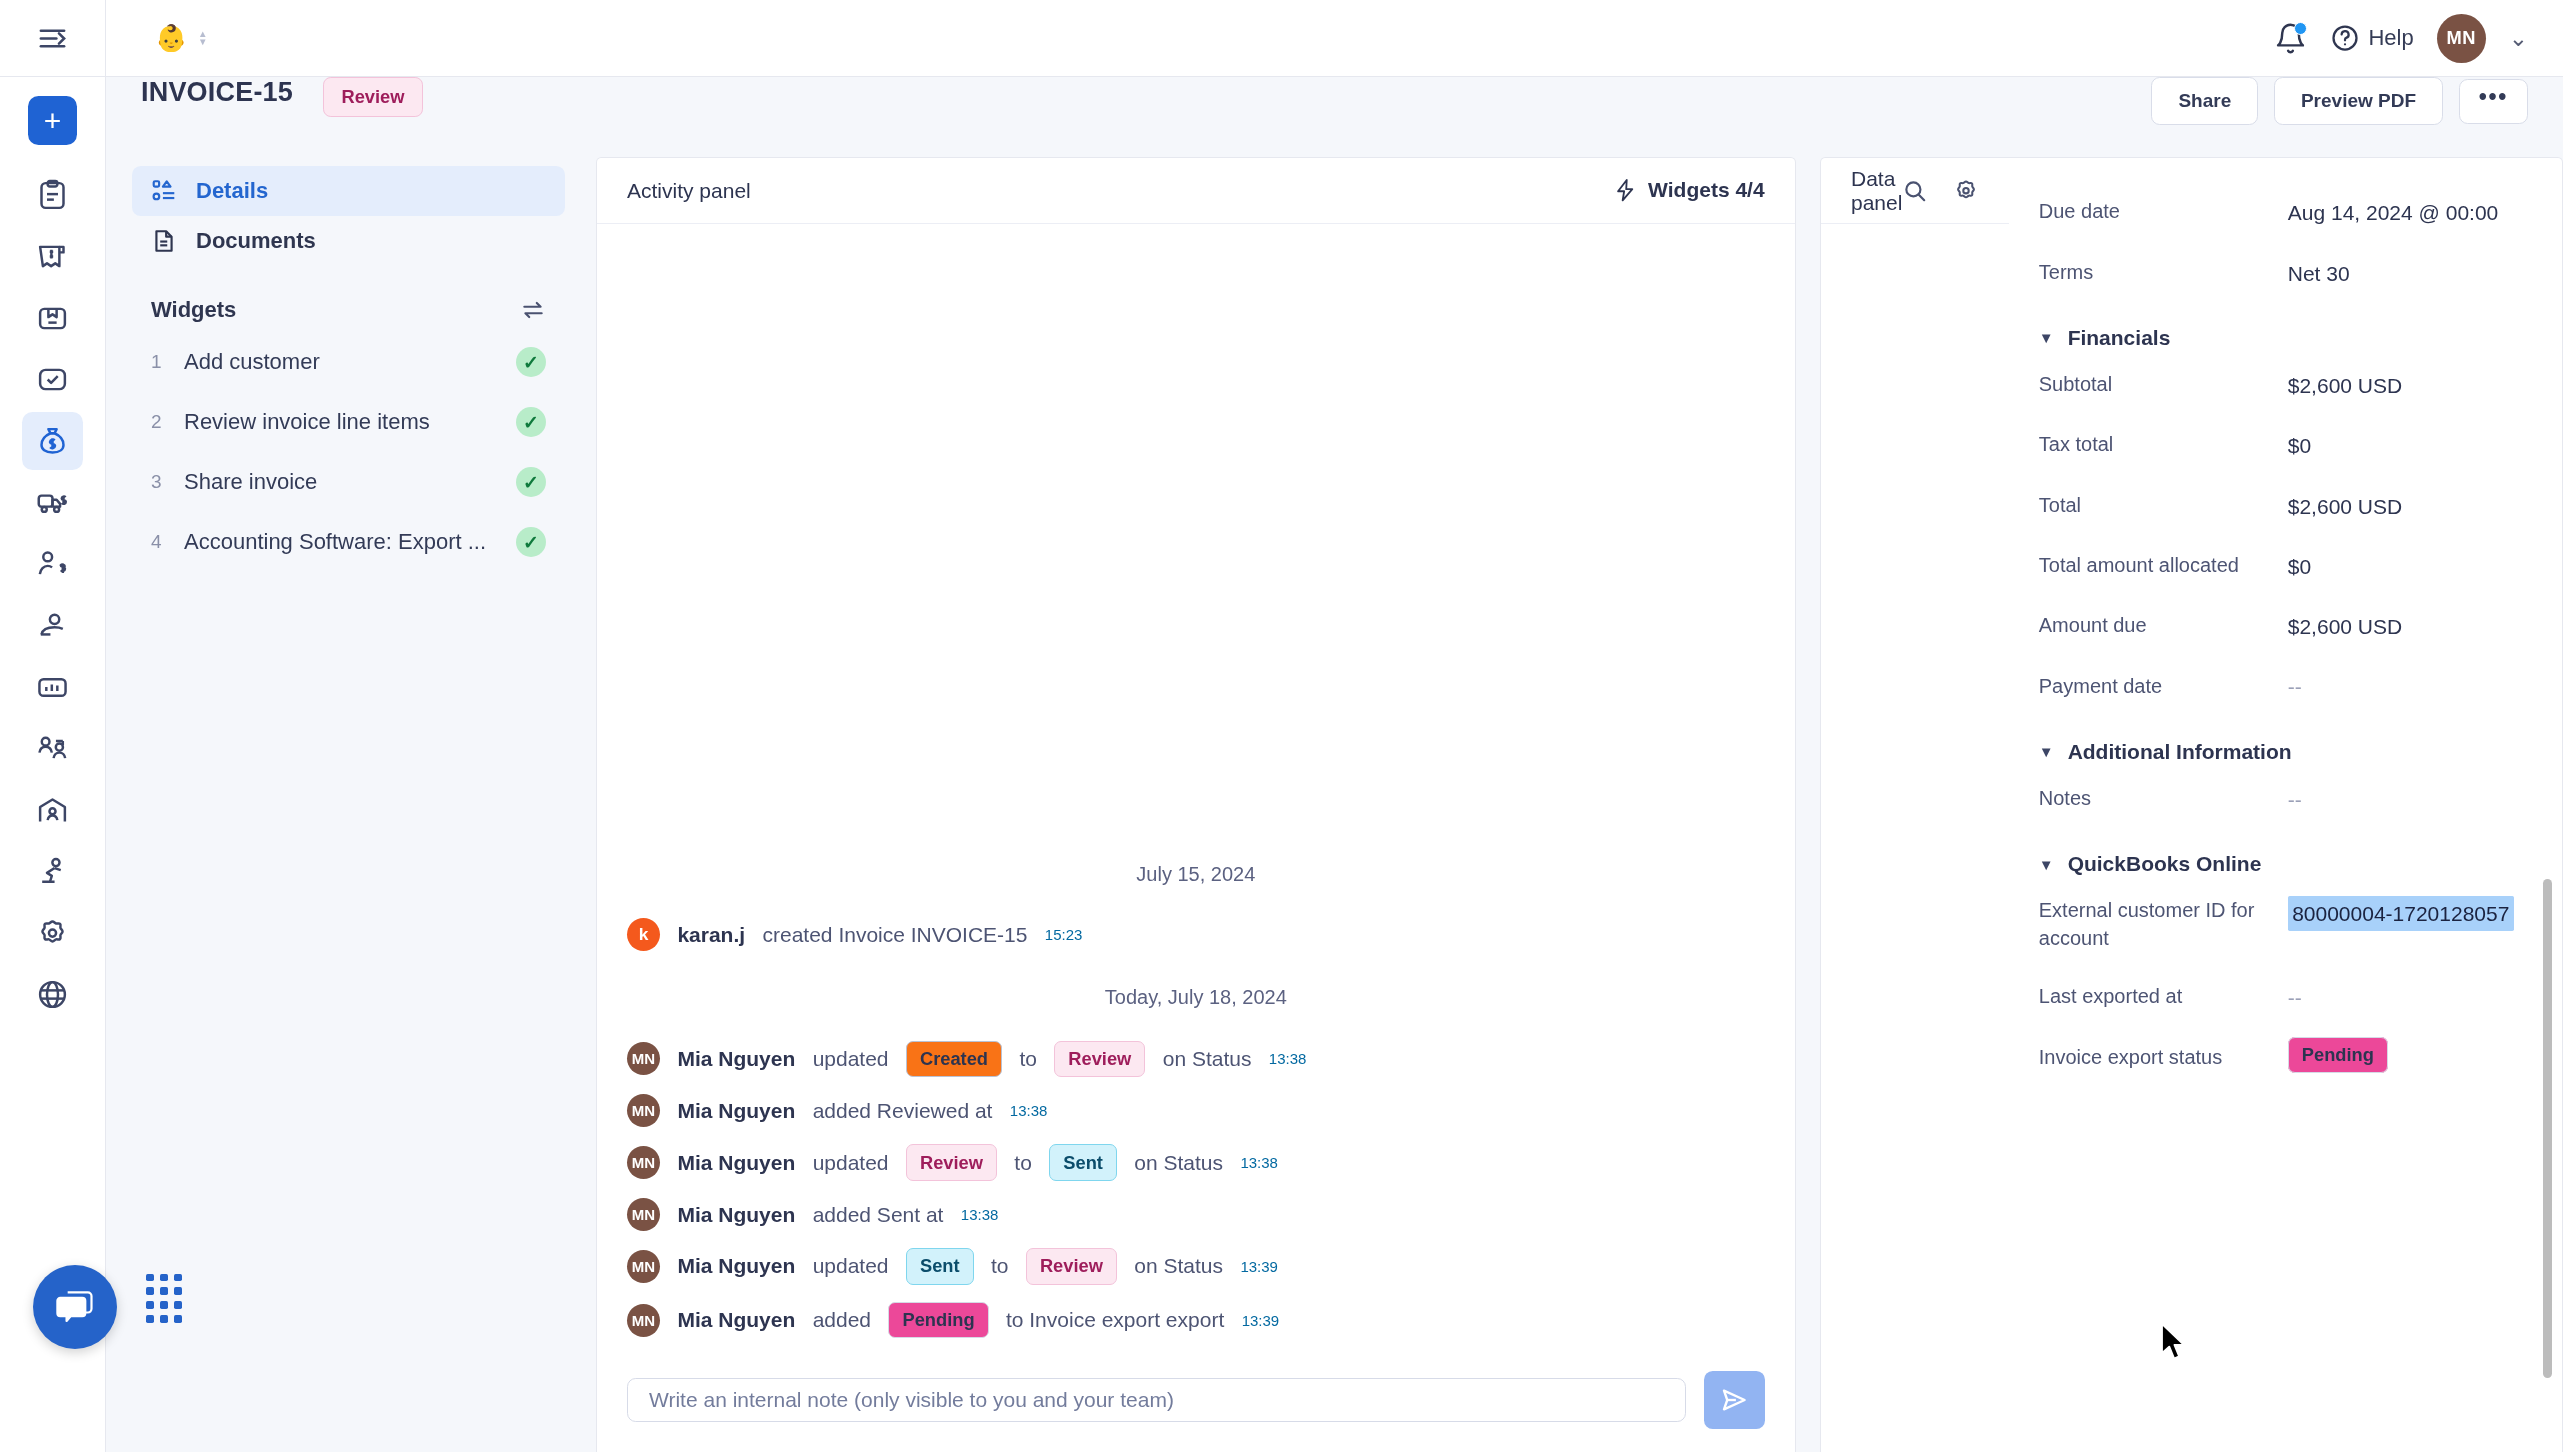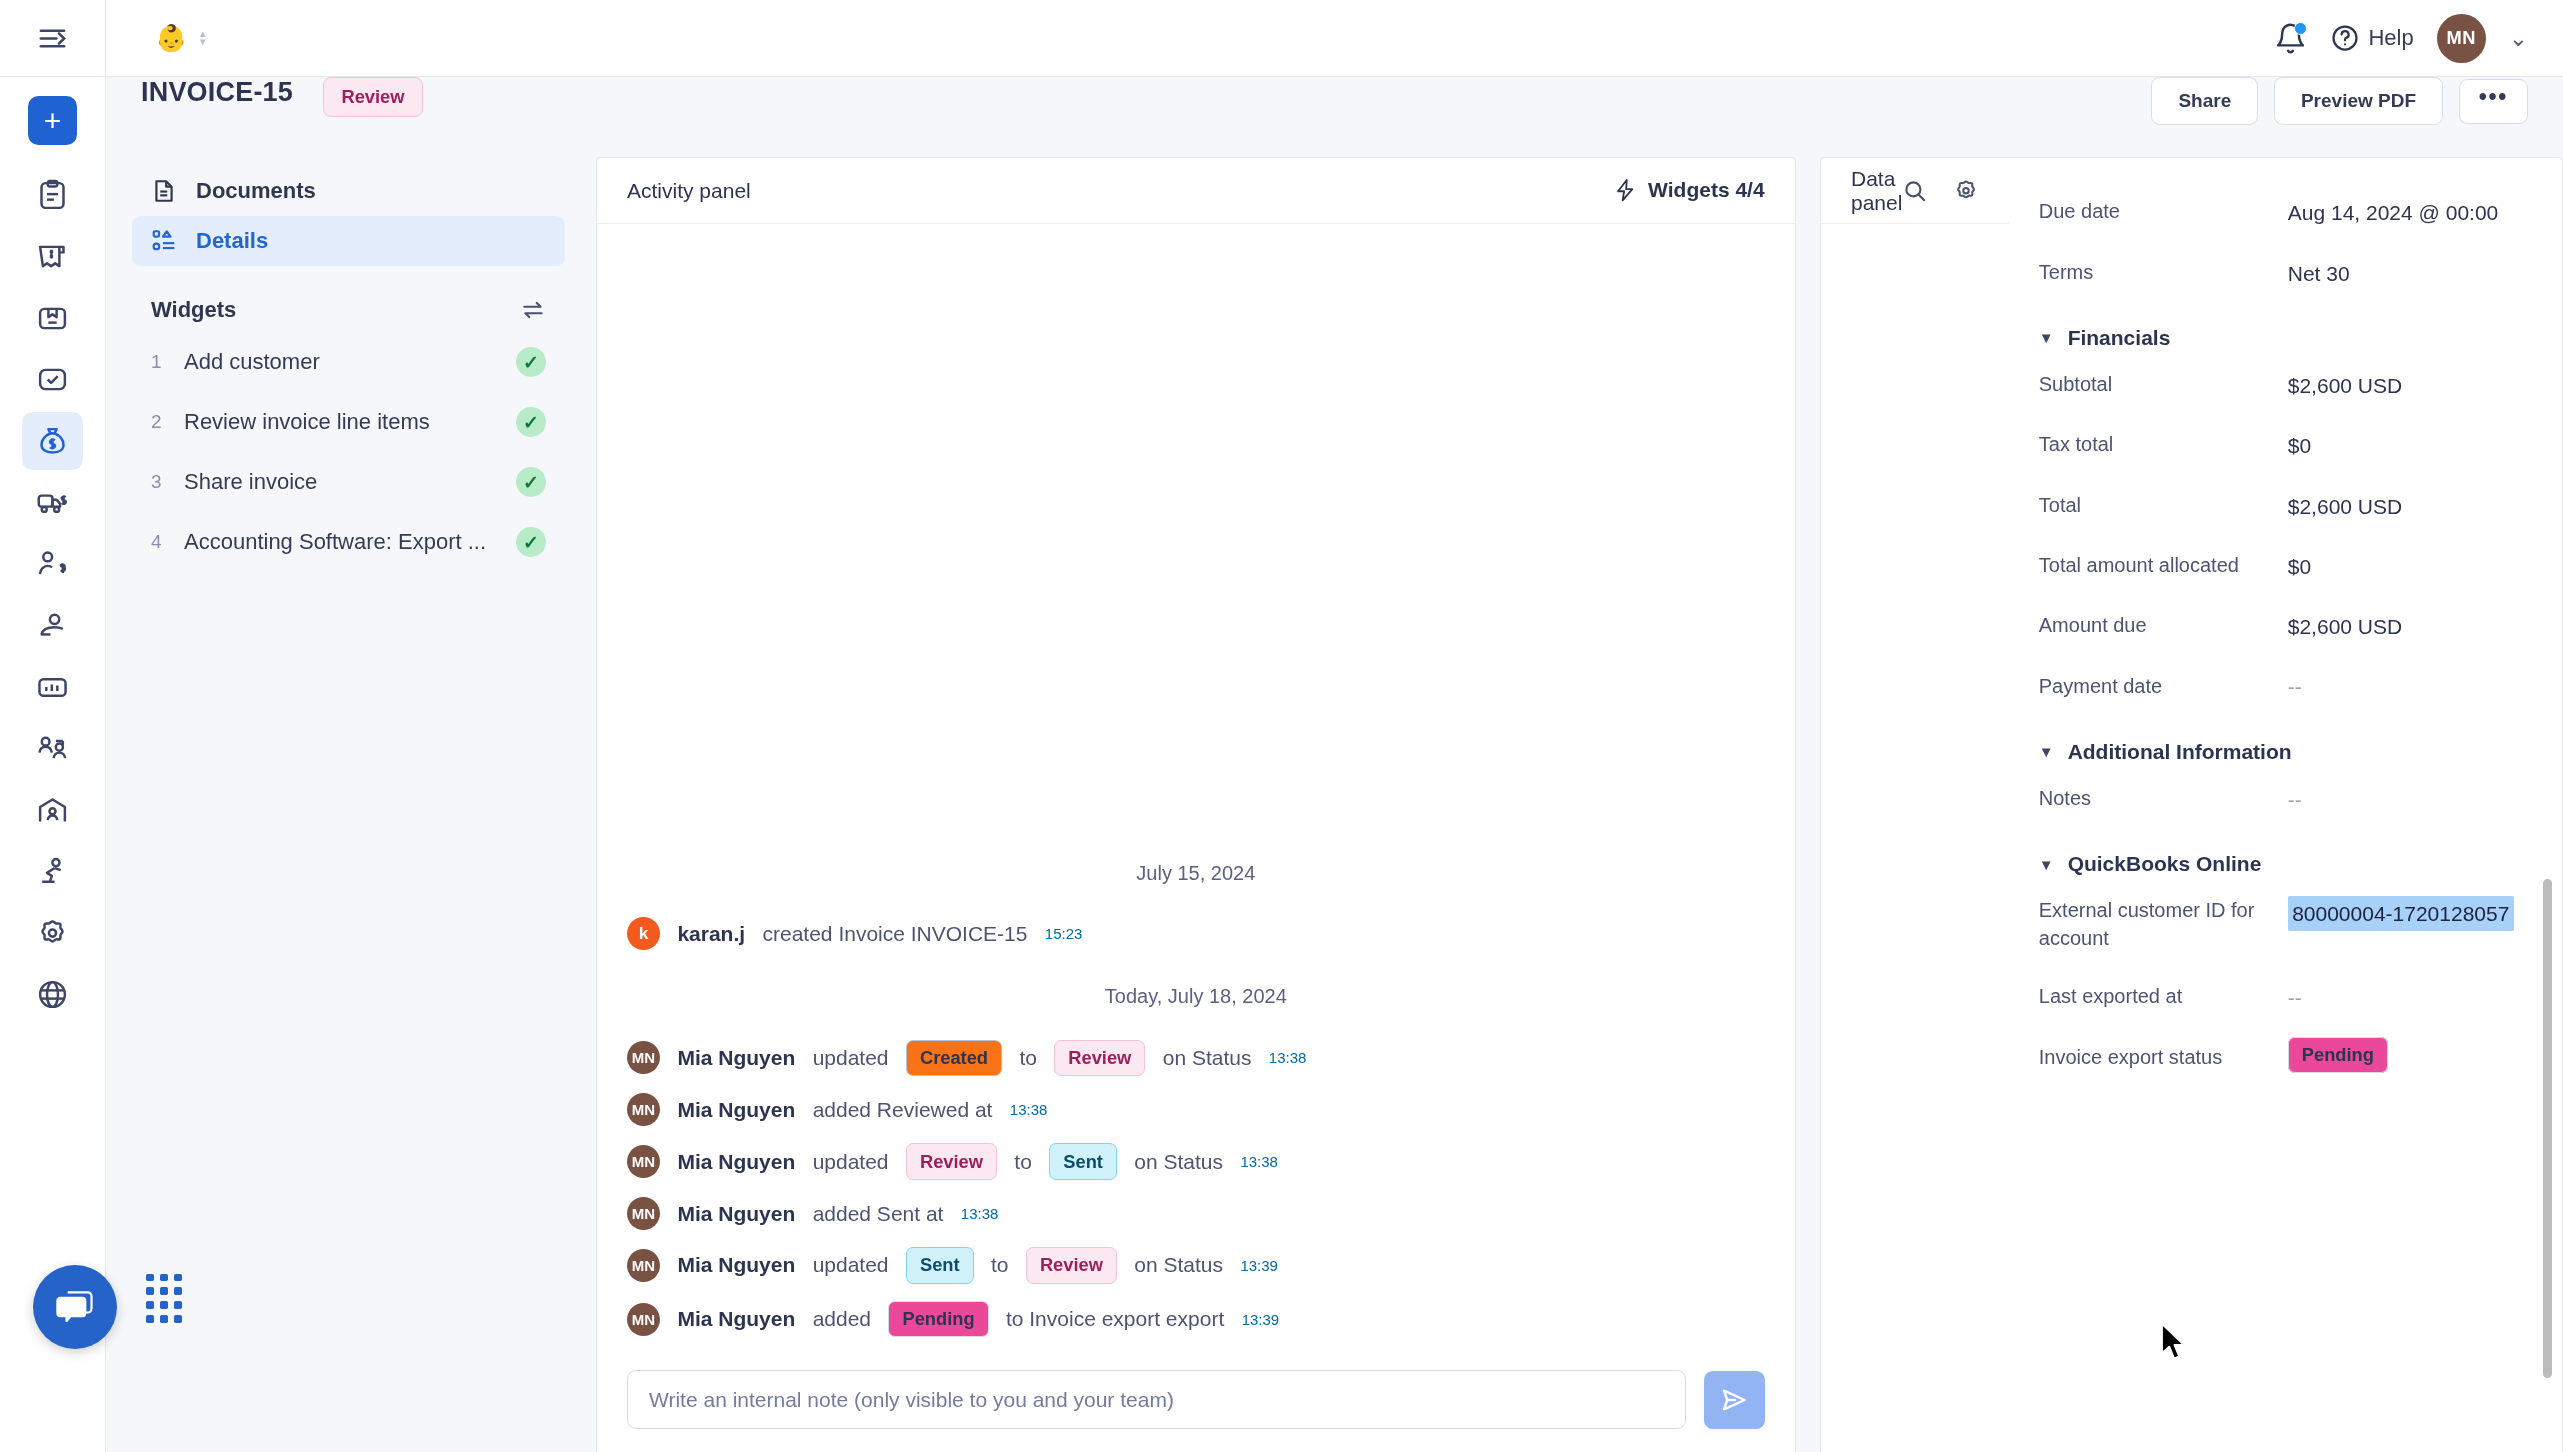--- a/index.html
+++ b/index.html
@@ -201,21 +201,21 @@
   .chip.created { background: #f97316; border: 0.9px solid #b9c2d4; color: #2c3450; }
   .chip.review  { background: #fce8f1; border: 0.9px solid #f3c3da; color: #9e1d5b; }
   .chip.sent    { background: #d2f2fb; border: 0.9px solid #7fd6ee; color: #0b4d6b; }
   .chip.pending { background: #ec4899; border: 0.9px solid #d6dae6; color: #2c3450; }
 
   .composer {
     flex: 0 0 auto; display: flex; align-items: center; gap: 17.4px;
     padding: 19px 30px 23px;
   }
   .note-input {
-    flex: 1 1 auto; height: 59px;
+    flex: 1 1 auto; height: 44px;
     border: 0.9px solid #d7dbe8; border-radius: 8.7px;
     padding: 0 21px; font-size: 21px; color: #2d3450;
     font-family: "Liberation Sans", sans-serif;
     background: #fff;
   }
   .note-input::placeholder { color: #737c9c; }
   .send-btn {
     width: 61px; height: 58px; flex: 0 0 61px;
     background: #92b4f2; border: none; border-radius: 8.7px;
     display: flex; align-items: center; justify-content: center;
@@ -446,38 +446,38 @@
       <div class="hdr-actions">
         <button class="btn-wh">Share</button>
         <button class="btn-wh">Preview PDF</button>
         <button class="btn-dots">•••</button>
       </div>
     </div>
 
     <div class="panes">
 
       <div class="leftnav">
-        <div class="nav-item">
-          <svg viewBox="0 0 24 24" fill="none" stroke="currentColor" stroke-width="2" stroke-linejoin="round">
-              <path d="M5 3h9l5 5v13H5z"></path>
-              <path d="M14 3v5h5"></path>
-              <line x1="8.5" y1="12.5" x2="15" y2="12.5"></line>
-              <line x1="8.5" y1="16" x2="15" y2="16"></line>
-            </svg>
-          <span>Documents</span>
-        </div>
         <div class="nav-item active">
           <svg viewBox="0 0 24 24" fill="none" stroke="currentColor" stroke-width="2" stroke-linejoin="round">
               <rect x="2.5" y="3" width="5" height="5" rx="1.2"></rect>
               <circle cx="5" cy="17" r="2.6"></circle>
               <path d="M14.5 3.2 18 8h-7z"></path>
               <line x1="11" y1="14" x2="21.5" y2="14"></line>
               <line x1="11" y1="18.5" x2="21.5" y2="18.5"></line>
             </svg>
           <span>Details</span>
+        </div>
+        <div class="nav-item">
+          <svg viewBox="0 0 24 24" fill="none" stroke="currentColor" stroke-width="2" stroke-linejoin="round">
+              <path d="M5 3h9l5 5v13H5z"></path>
+              <path d="M14 3v5h5"></path>
+              <line x1="8.5" y1="12.5" x2="15" y2="12.5"></line>
+              <line x1="8.5" y1="16" x2="15" y2="16"></line>
+            </svg>
+          <span>Documents</span>
         </div>
 
         <div class="widgets-hdr">
           <span>Widgets</span>
           <span class="swap">
             <svg viewBox="0 0 24 24" fill="none" stroke="currentColor" stroke-width="2" stroke-linecap="round" stroke-linejoin="round">
                 <path d="M4 9h15l-3.5-3.5"></path>
                 <path d="M20 15H5l3.5 3.5"></path>
               </svg>
           </span>

